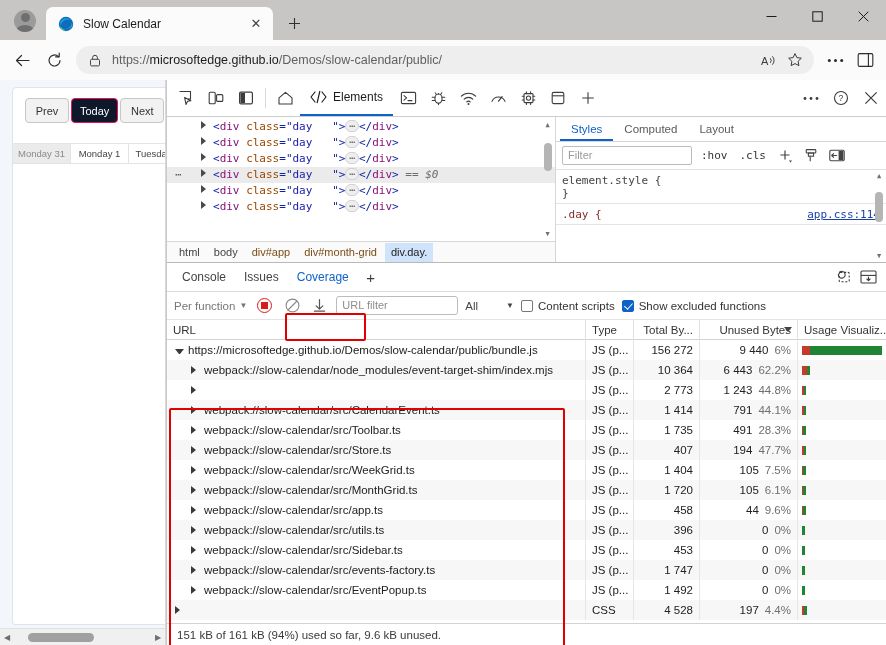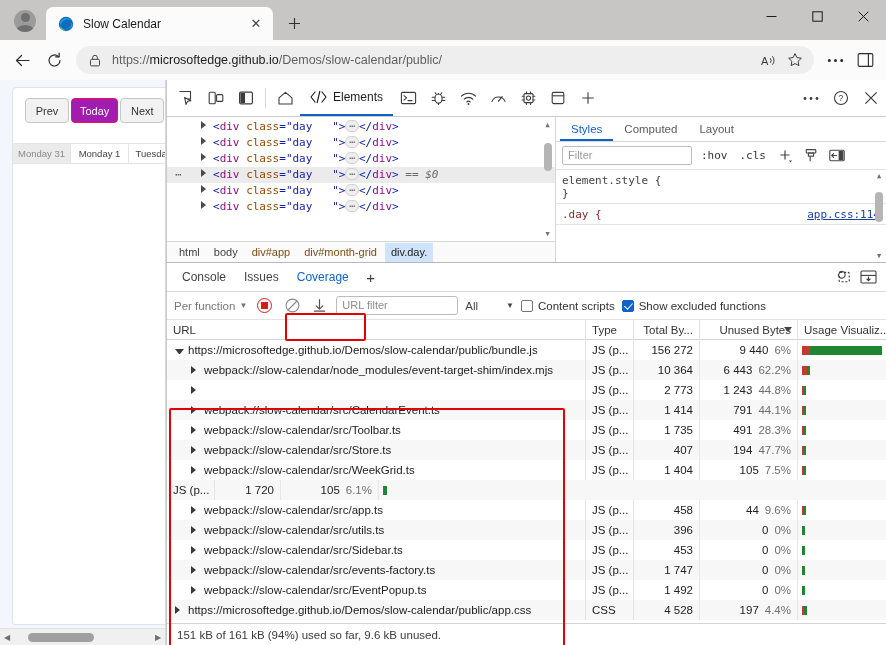--- a/index.html
+++ b/index.html
@@ -95,21 +95,21 @@
     border-right:1px solid #d7d7d7;
   }
   .cal-wrap { position:absolute; left:12px; top:7px; right:-120px; bottom:34px;
               background:#fff; border:1px solid #dfe3ea; border-radius:4px; }
   .cal-toolbar { padding:10px 8px 10px 12px; display:flex; gap:2px; }
   .cal-btn {
     min-width:44px; height:25px; border:1px solid #c6c6c6; border-radius:4px;
     background:#f2f2f2; font-size:11px; color:#333;
     display:flex; align-items:center; justify-content:center; padding:0 8px;
   }
-  .cal-btn.today { background:#a21caf; border-color:#e8115b; color:#ffffff; }
+  .cal-btn.today { background:#0f172a; border-color:#e8115b; color:#ffffff; }
   .cal-grid { position:absolute; left:12px; top:63px; right:-120px; bottom:20px;
               background:#fff; border:1px solid #dfe3ea; border-radius:3px; overflow:hidden; }
   .cal-head { display:flex; height:20px; }
   .cal-day {
     flex:0 0 58px; border-right:1px solid #e3e3e3; border-bottom:1px solid #e3e3e3;
     font-size:9.5px; color:#444; display:flex; align-items:center; justify-content:center;
     background:#ffffff; white-space:nowrap;
   }
   .cal-day.muted { background:#ebebeb; color:#8a8a8a; }
   .page-hscroll {
@@ -785,20 +785,25 @@
                 <div class="cell total">1 404</div>
                 <div class="cell unused"><span>105</span><span class="pct">7.5%</span></div>
                 <div class="cell usage">
                   <div class="bar">
                     <div class="red" style="width: 1px;"></div>
                     <div class="green" style="width: 3px;"></div>
                   </div>
                 </div>
               </div>
               <div class="cov-row alt">
+                <div class="cell url">
+                  <span class="indent"></span>
+                  <span class="tri right"></span>
+                  <span>webpack://slow-calendar/src/MonthGrid.ts</span>
+                </div>
                 <div class="cell type">JS (p...</div>
                 <div class="cell total">1 720</div>
                 <div class="cell unused"><span>105</span><span class="pct">6.1%</span></div>
                 <div class="cell usage">
                   <div class="bar">
                     <div class="red" style="width: 1px;"></div>
                     <div class="green" style="width: 3px;"></div>
                   </div>
                 </div>
               </div>
@@ -874,21 +879,20 @@
                 <div class="cell unused"><span>0</span><span class="pct">0%</span></div>
                 <div class="cell usage">
                   <div class="bar">
                     <div class="green" style="width: 3px;"></div>
                   </div>
                 </div>
               </div>
               <div class="cov-row alt">
                 <div class="cell url">
                   <span class="tri right"></span>
-                  <span>https://microsoftedge.github.io/Demos/slow-calendar/public/app.css</span>
                 </div>
                 <div class="cell type">CSS</div>
                 <div class="cell total">4 528</div>
                 <div class="cell unused"><span>197</span><span class="pct">4.4%</span></div>
                 <div class="cell usage">
                   <div class="bar">
                     <div class="red" style="width: 2px;"></div>
                     <div class="green" style="width: 3px;"></div>
                   </div>
                 </div>

